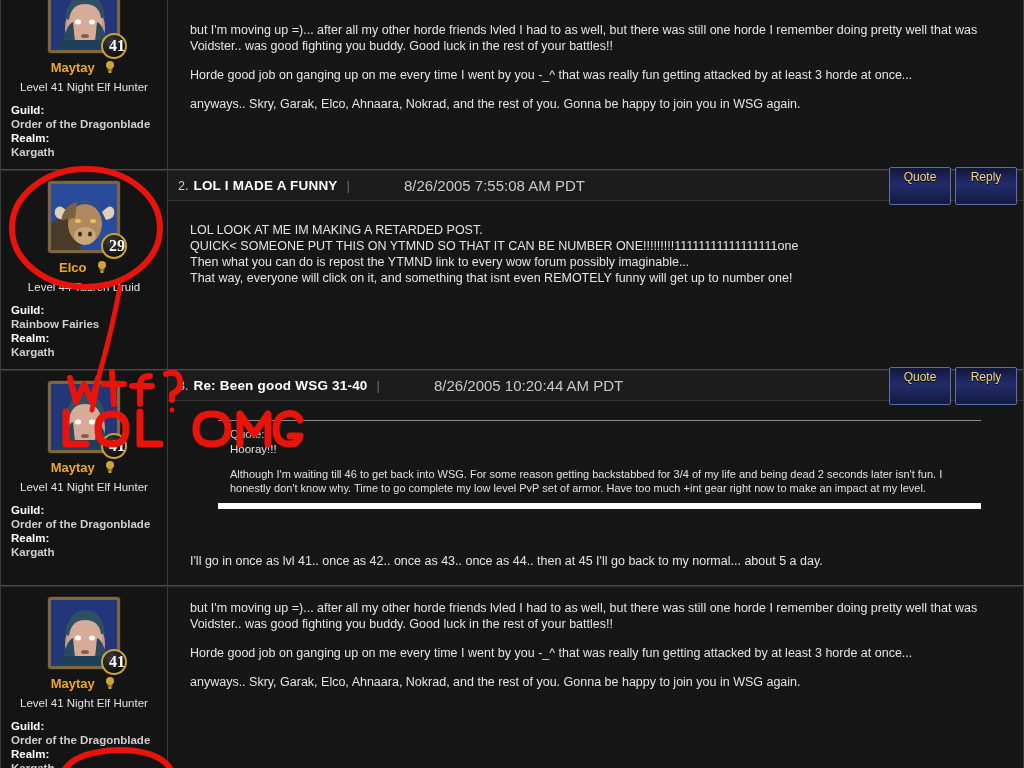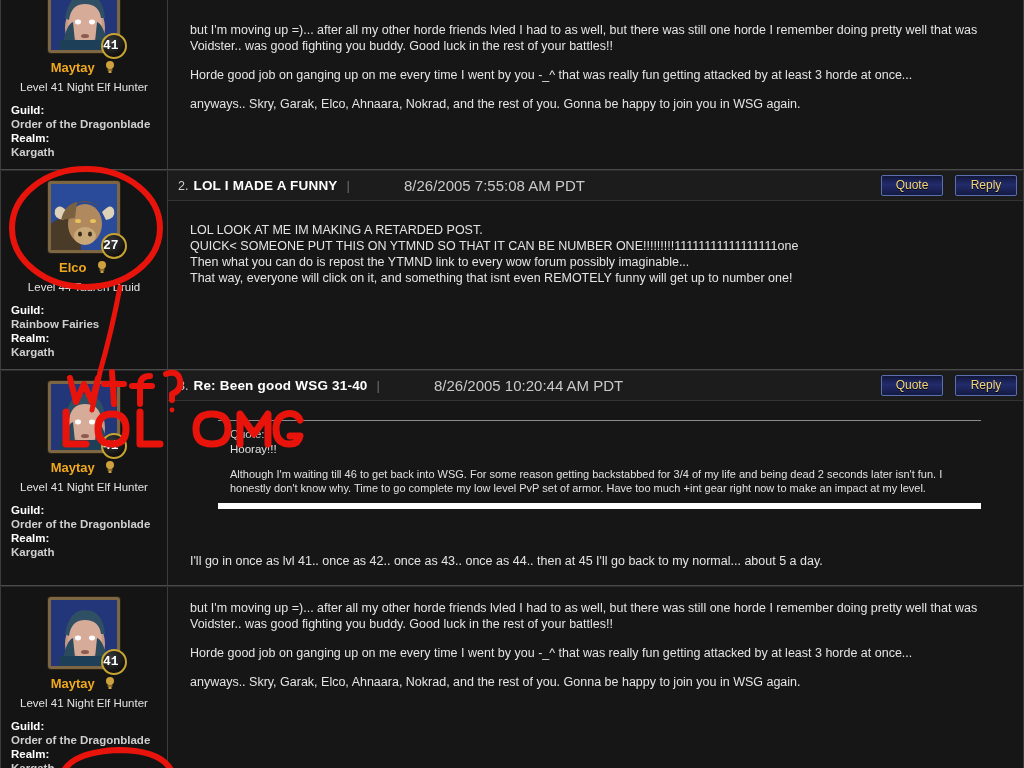--- a/index.html
+++ b/index.html
@@ -61,25 +61,25 @@
     overflow: hidden;
   }
   .lvl-badge {
     position: absolute;
     right: -7px; bottom: -6px;
     width: 26px; height: 26px;
     border-radius: 50%;
     background: radial-gradient(circle at 35% 30%, #3a3a3a 0%, #111 70%);
     border: 2px solid #c8a431;
     color: #fff;
-    font-size: 13px;
+    font-size: 16px;
     font-weight: bold;
     line-height: 22px;
-    text-align: left;
-    font-family: Liberation Mono, monospace;
+    text-align: right;
+    font-family: Liberation Serif, serif;
   }
   .author-name {
     color: #f0a81e;
     font-weight: bold;
     font-size: 13px;
     margin-top: 3px;
     display: inline-block;
   }
   .class-icon {
     display: inline-block;
@@ -130,22 +130,22 @@
   }
   .sep { color: #6d6d6d; margin: 0 9px; font-size: 13px; }
   .post-date { color: #c9c9c9; font-size: 15px; padding-left: 45px; }
   .head-spacer { flex: 1; }
   .btn {
     display: inline-block;
     min-width: 62px;
     text-align: center;
     color: #f5d77a;
     font-size: 12px;
-    padding: 2px 9px 3px 9px;
-    margin-left: 12px;
+    padding: 2px 9px 20px 9px;
+    margin-left: 4px;
     border: 1px solid #5a6fb0;
     border-radius: 2px;
     background: linear-gradient(180deg, #12163a 0%, #232c6b 45%, #141a42 100%);
     text-shadow: 0 1px 0 #000;
   }
   .post-body {
     padding: 21px 14px 16px 22px;
     color: #e4e4e4;
     font-size: 12.5px;
     line-height: 16px;
@@ -248,21 +248,21 @@
                 <path d="M18 24 Q34 12 50 24 Q44 18 34 17 Q24 18 18 24 Z" fill="#6b5435"></path>
                 <ellipse cx="34" cy="52" rx="11" ry="9" fill="#c9a878"></ellipse>
                 <ellipse cx="29" cy="50" rx="2" ry="2.6" fill="#3a2a1c"></ellipse>
                 <ellipse cx="39" cy="50" rx="2" ry="2.6" fill="#3a2a1c"></ellipse>
                 <ellipse cx="27" cy="37" rx="3" ry="2" fill="#e8c25a"></ellipse>
                 <ellipse cx="42" cy="37" rx="3" ry="2" fill="#e8c25a"></ellipse>
                 <path d="M10 36 Q14 20 26 18 L24 34 Z" fill="#7a6240"></path>
               </svg>
             </div>
           </div>
-          <div class="lvl-badge">27</div>
+          <div class="lvl-badge">29</div>
         </div>
         <div>
           <span class="author-name">Elco</span>
           <span class="class-icon">
             <svg width="14" height="14" viewBox="0 0 14 14">
                 <circle cx="7" cy="5" r="4" fill="#cfa13d"></circle>
                 <rect x="5.5" y="7" width="3" height="6" fill="#c9a04a"></rect>
                 <rect x="4.5" y="9" width="5" height="1.6" fill="#8c6a22"></rect>
               </svg>
           </span>

